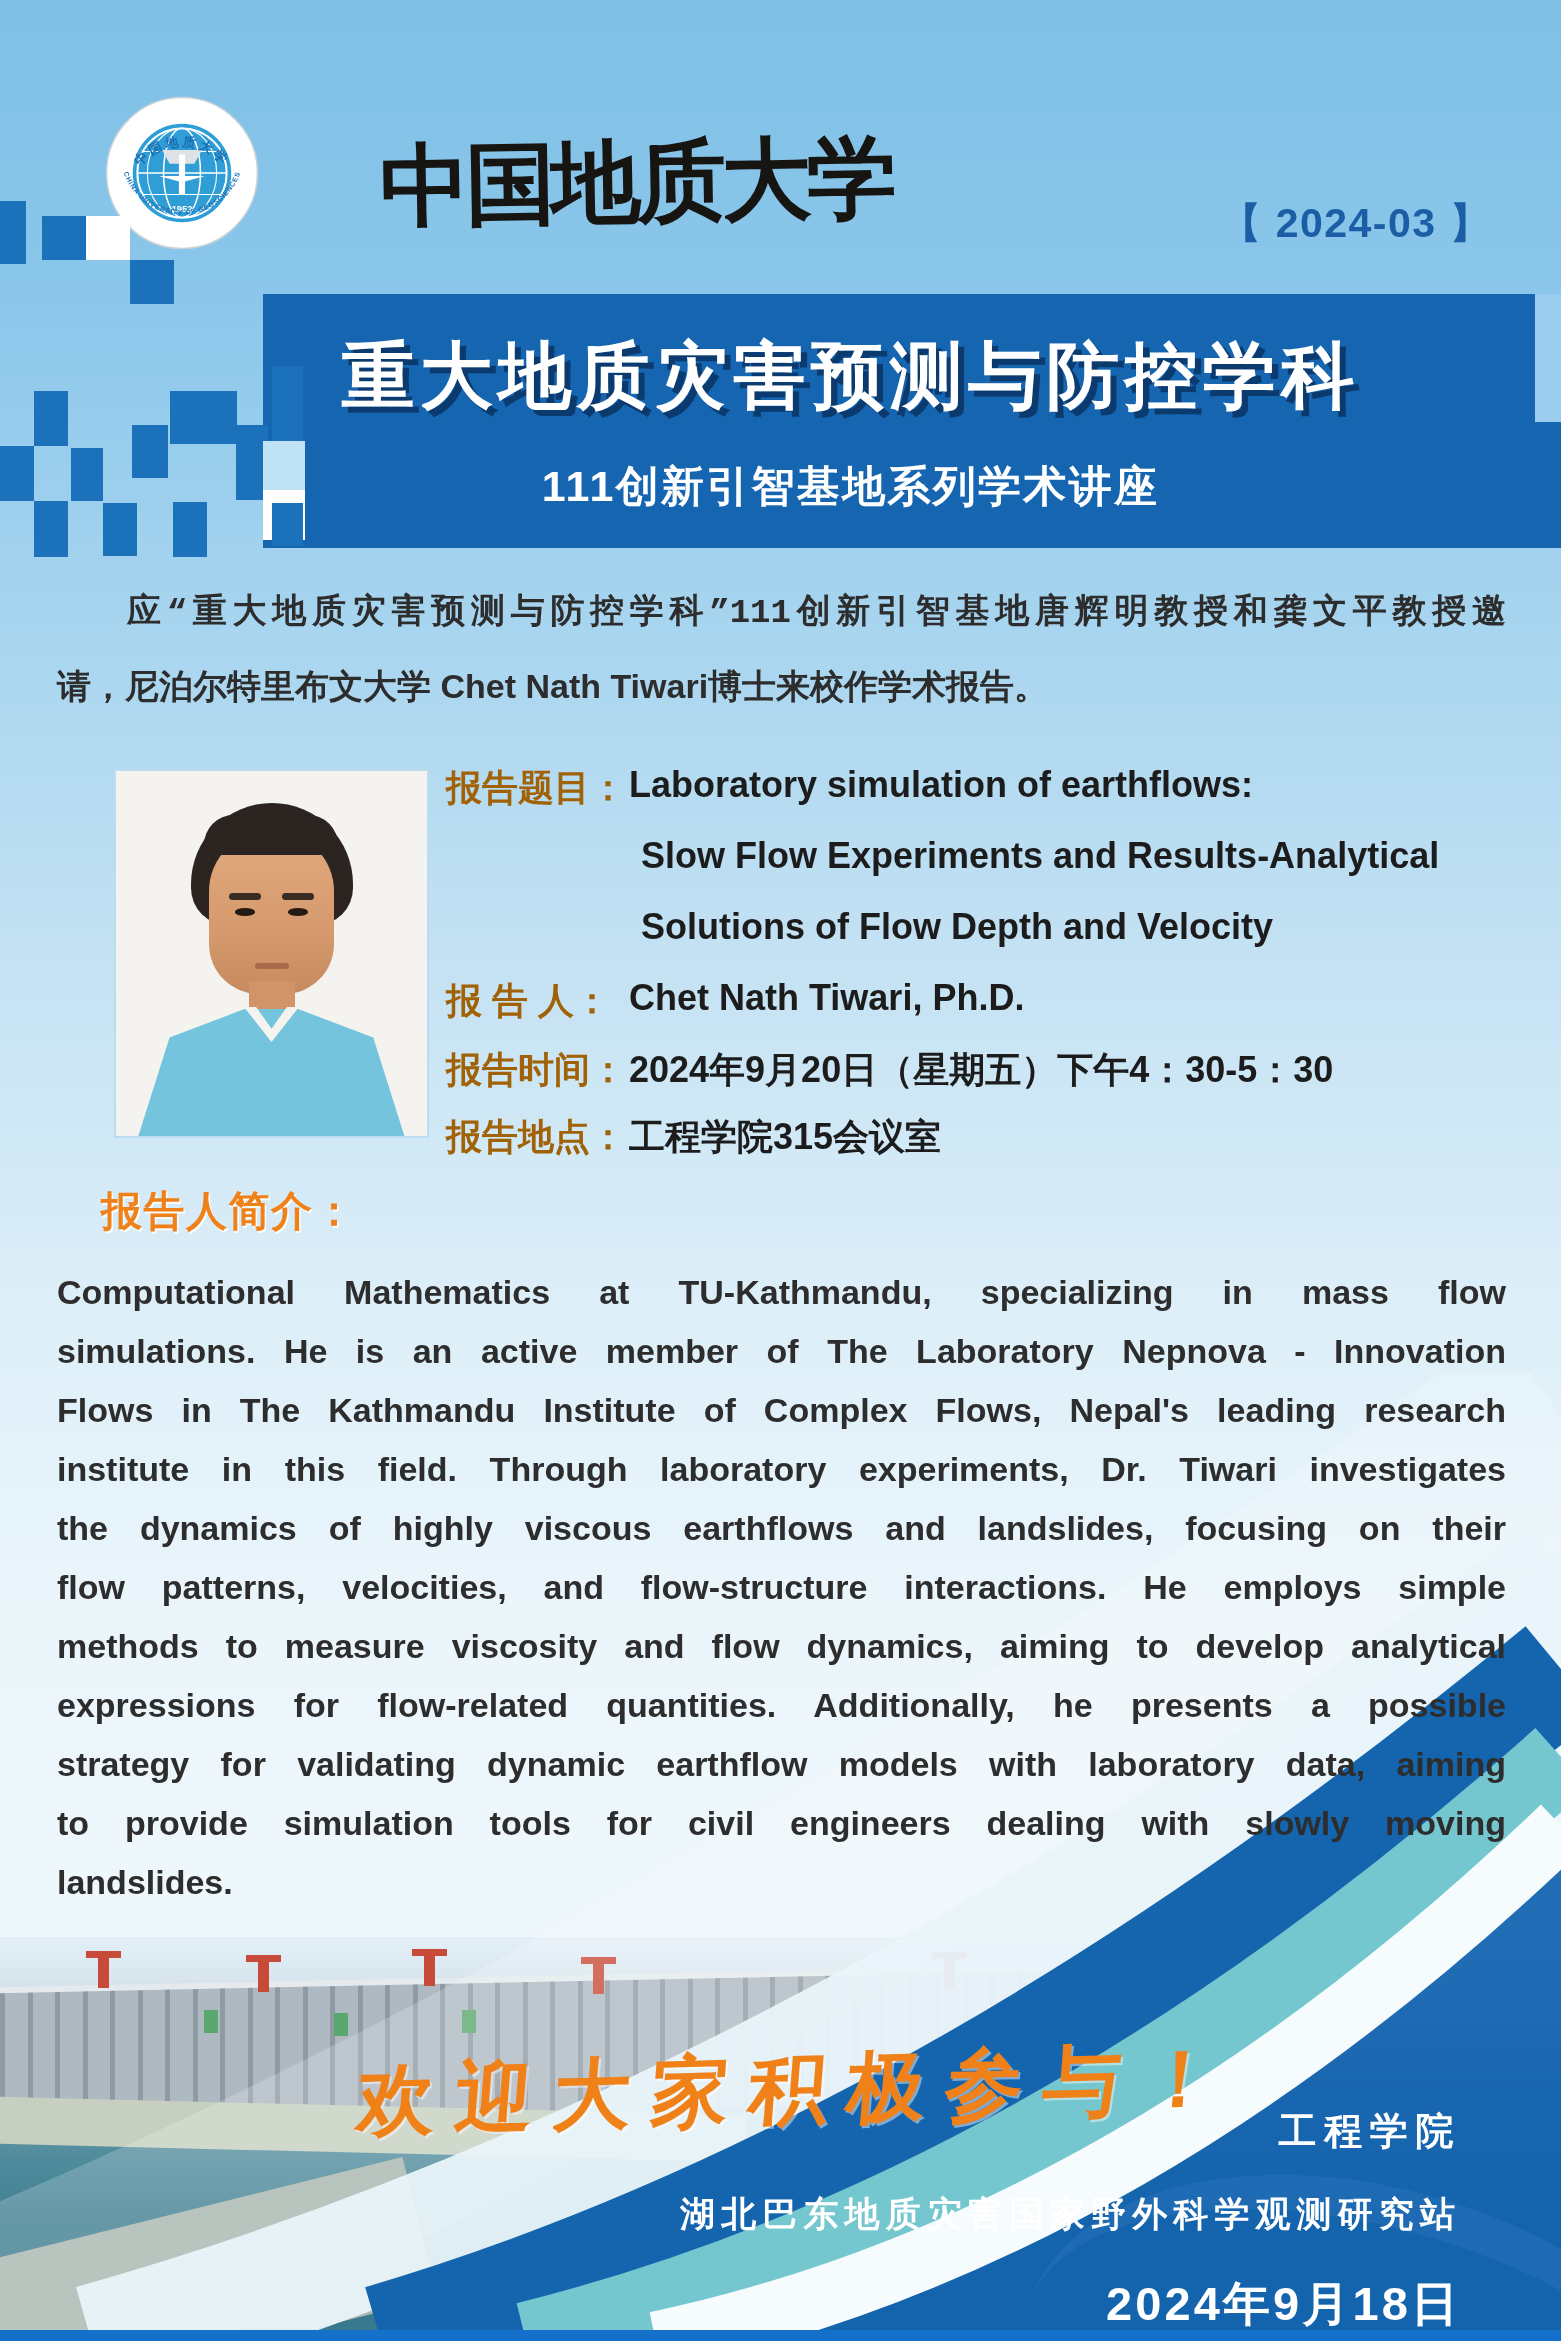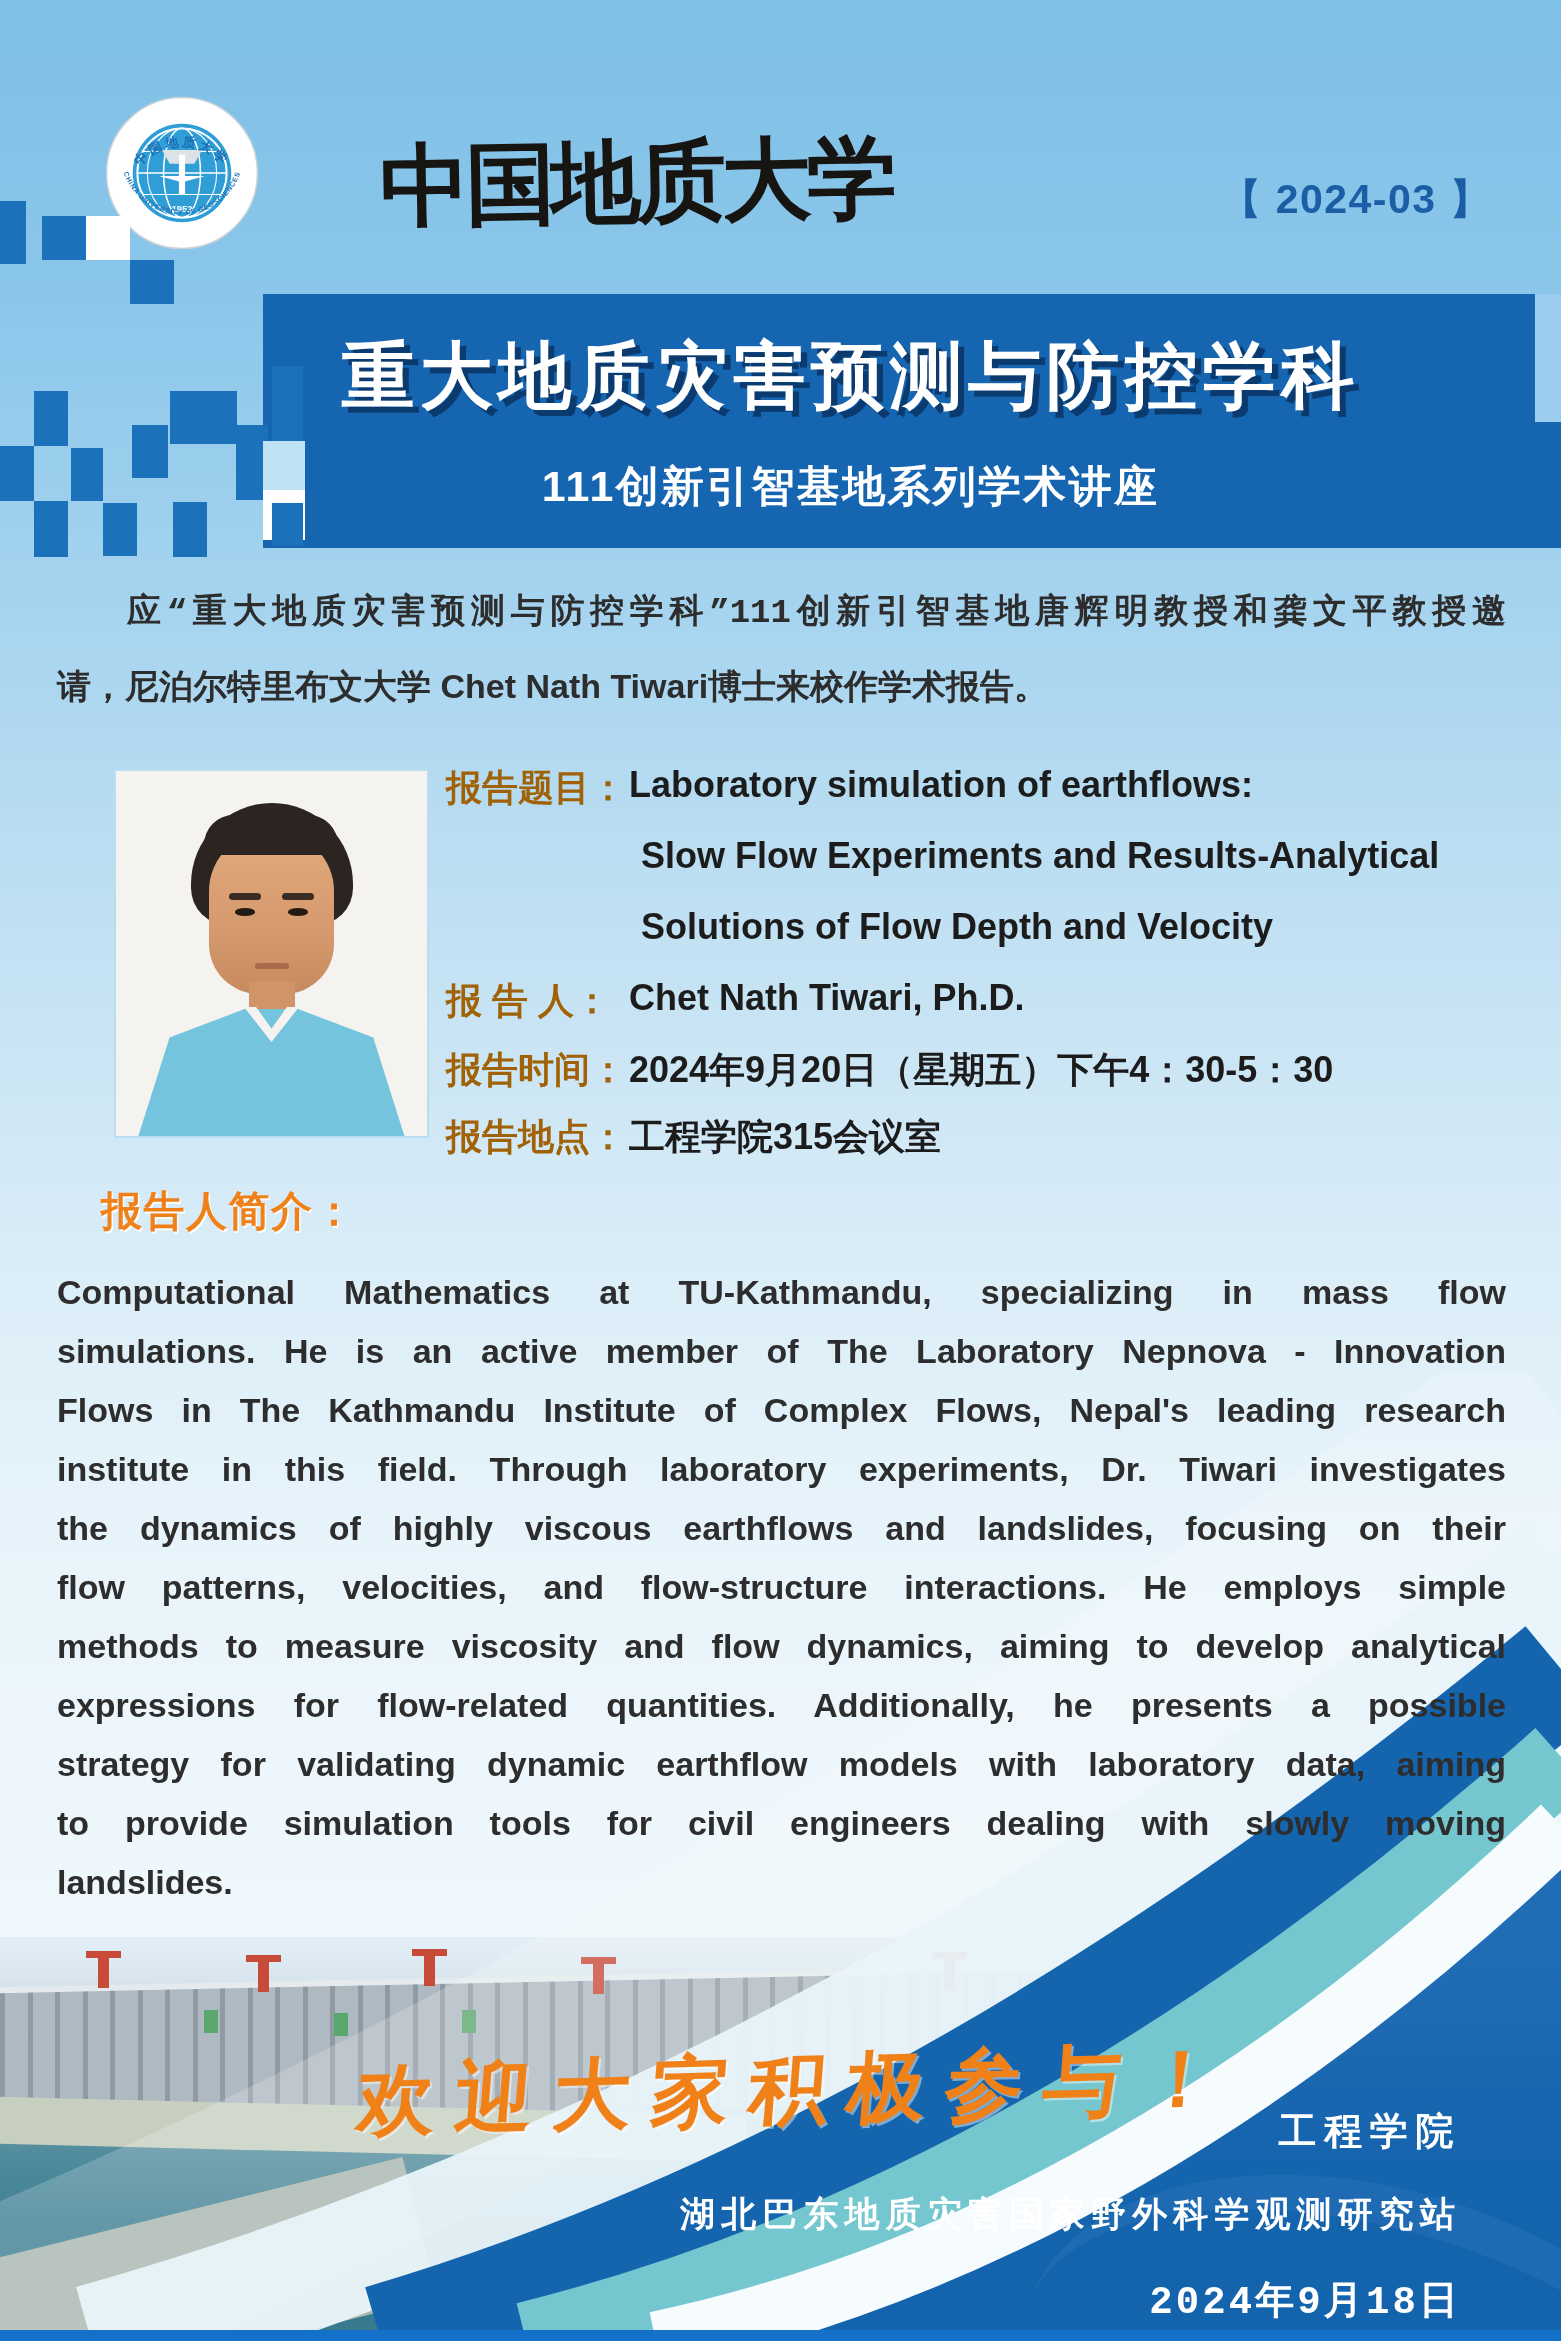--- a/index.html
+++ b/index.html
@@ -7,21 +7,21 @@
     width:1562px;height:2342px;position:relative;overflow:hidden;
     font-family:"Liberation Sans","DejaVu Sans",sans-serif;
     background:linear-gradient(180deg,#7fc0e6 0%,#8ac6ea 12%,#a6d4ef 26%,#c2e1f3 40%,#dceef8 55%,#eaf5fb 68%,#eef7fc 80%);
   }
   .abs{position:absolute;}
 
   
   .logo{left:105px;top:96px;width:154px;height:154px;}
   .calligraphy{left:380px;top:122px;font-size:90px;font-weight:900;color:#171512;
     letter-spacing:-4.6px;transform:rotate(-1deg);font-family:"DejaVu Serif","Liberation Serif",serif;}
-  .badge{right:70px;top:172px;font-size:41px;font-weight:800;color:#1b5ea6;letter-spacing:1.5px;}
+  .badge{right:70px;top:196px;font-size:41px;font-weight:800;color:#1b5ea6;letter-spacing:1.5px;}
 
   
   .banner{left:263px;top:294px;width:1299px;height:254px;background:#1565b1;}
   .banner-notch{left:1535px;top:294px;width:27px;height:128px;background:#9bcdee;}
   .banner-title{left:294px;top:328px;width:1113px;text-align:center;color:#ffffff;
     font-size:73px;font-weight:900;letter-spacing:5.3px;text-shadow:6.1px 6.1px 0 #0b3a6e;white-space:nowrap;}
   .banner-subtitle{left:294px;top:458px;width:1113px;text-align:center;color:#ffffff;
     font-size:43px;font-weight:800;letter-spacing:2.3px;white-space:nowrap;}
 
   
@@ -85,21 +85,21 @@
   
   .swoosh{left:0;top:1373px;width:1562px;height:969px;}
 
   
   .welcome{left:357px;top:2038px;font-size:78px;font-weight:900;color:#f08119;letter-spacing:20px;
     transform:rotate(-1.5deg) skewX(-6deg);white-space:nowrap;
     font-family:"DejaVu Serif","Liberation Serif",serif;text-shadow:2.3px 2.3px 0 rgba(255,255,255,.45);}
   .footer{right:101px;top:2106px;text-align:right;color:#ffffff;font-weight:800;}
   .footer-school{font-size:38px;letter-spacing:7.6px;margin-bottom:34px;}
   .footer-station{font-size:35px;letter-spacing:6.1px;margin-bottom:35px;}
-  .footer-date{font-size:39px;letter-spacing:3.1px;font-family:Liberation Mono, monospace;}
+  .footer-date{font-size:47px;letter-spacing:3.1px;}
 
   .z1{z-index:1}.z2{z-index:2}.z3{z-index:3}.z4{z-index:4}
 </style>
 </head>
 <body>
 
 <div class="abs photo-strip z1">
   <div class="haze"></div>
   <div class="dam-crest"></div>
   <div class="dam"></div>

